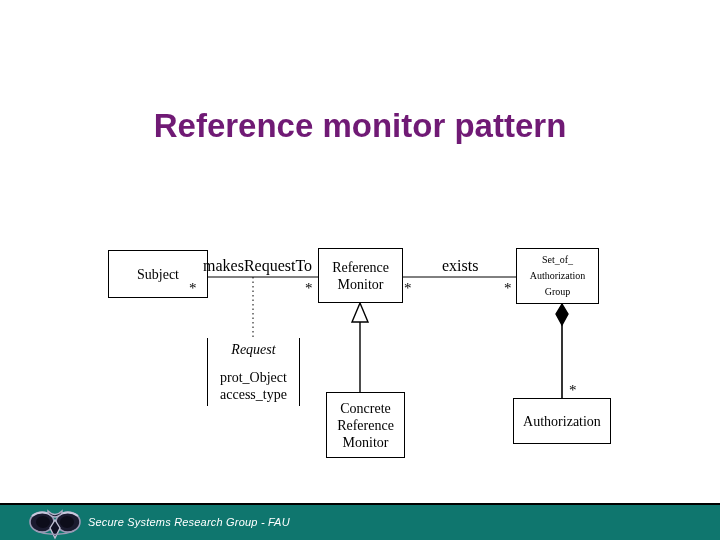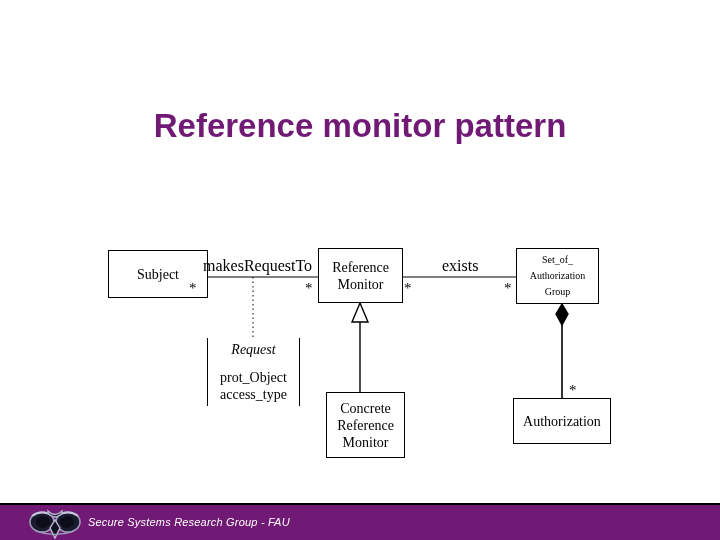--- a/index.html
+++ b/index.html
@@ -126,21 +126,21 @@
   #mult-setofauth { left: 504px; top: 281px; }
   #mult-authz     { left: 569px; top: 383px; }
 
   
   #footer {
     position: absolute;
     left: 0;
     top: 503px;
     width: 720px;
     height: 37px;
-    background: #701a75;
+    background: #0f766e;
     border-top: 2px solid #000000;
     box-sizing: border-box;
   }
   #footer-logo {
     position: absolute;
     left: 28px;
     top: 2px;
     width: 54px;
     height: 33px;
   }

